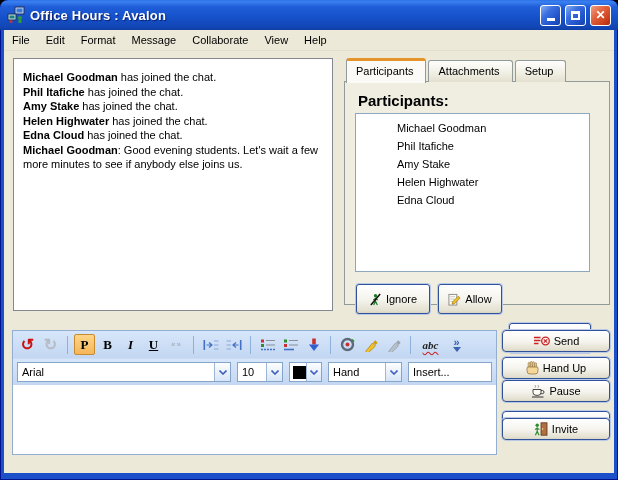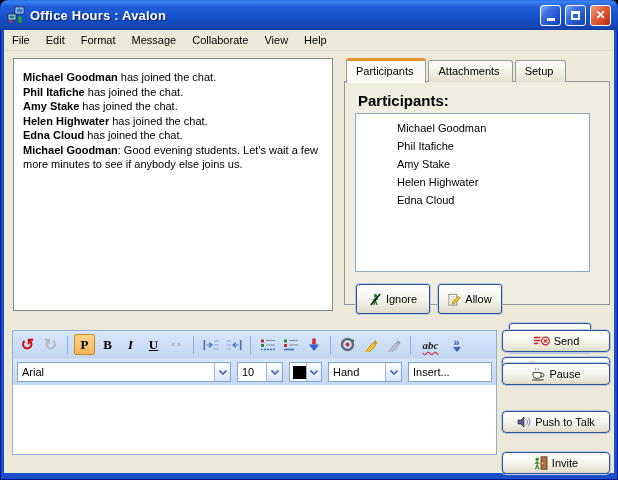--- a/index.html
+++ b/index.html
@@ -309,37 +309,37 @@
     <div class="xp-btn action-btn" style="top:327px">
       <svg width="13" height="14" viewBox="0 0 13 14">
         <rect x="2.2" y="1.5" width="1.7" height="5" rx="0.8" fill="#f6d79a" stroke="#8a6a30" stroke-width="0.6"></rect>
         <rect x="4.4" y="0.5" width="1.7" height="6" rx="0.8" fill="#f6d79a" stroke="#8a6a30" stroke-width="0.6"></rect>
         <rect x="6.6" y="0.8" width="1.7" height="6" rx="0.8" fill="#f6d79a" stroke="#8a6a30" stroke-width="0.6"></rect>
         <rect x="8.8" y="1.8" width="1.7" height="5" rx="0.8" fill="#f6d79a" stroke="#8a6a30" stroke-width="0.6"></rect>
         <path d="M2 6 h9 a1 1 0 0 1 1 1 v3 a3 3 0 0 1 -3 3 h-5 a3 3 0 0 1 -3 -3 v-3 a1 1 0 0 1 1 -1 z" fill="#f6d79a" stroke="#8a6a30" stroke-width="0.7"></path>
       </svg>
       <span>Hand Up</span>
     </div>
-    <div class="xp-btn action-btn" style="top:333px">
+    <div class="xp-btn action-btn" style="top:350px">
       <svg width="14" height="13" viewBox="0 0 14 13">
         <path d="M4 2.8 q1.2 -1.4 0 -2.8 M7 2.8 q1.2 -1.4 0 -2.8" stroke="#8a8a8a" fill="none" stroke-width="0.8"></path>
         <path d="M2 4.5 h8 v2.8 a3 3 0 0 1 -3 3 h-2 a3 3 0 0 1 -3 -3 z" fill="#fffef4" stroke="#333" stroke-width="0.9"></path>
         <path d="M10 5.5 h1.4 a1.6 1.6 0 0 1 0 3.2 h-1.6" fill="none" stroke="#333" stroke-width="0.9"></path>
         <path d="M1 12 h11.5" stroke="#333" stroke-width="1"></path>
       </svg>
       <span>Pause</span>
     </div>
     <div class="xp-btn action-btn" style="top:381px">
       <svg width="14" height="12" viewBox="0 0 14 12">
         <path d="M1 4 h2.8 L7 1 v10 L3.8 8 H1 z" fill="#5a5a9a" stroke="#333" stroke-width="0.7"></path>
         <path d="M9 3.2 a3.5 3.5 0 0 1 0 5.6 M10.8 1.6 a5.6 5.6 0 0 1 0 8.8" stroke="#7a7ab8" fill="none" stroke-width="1"></path>
       </svg>
       <span>Push to Talk</span>
     </div>
-    <div class="xp-btn action-btn" style="top:422px">
+    <div class="xp-btn action-btn" style="top:388px">
       <svg width="14" height="14" viewBox="0 0 14 14">
         <rect x="7" y="0.8" width="6" height="12.4" fill="#b07040" stroke="#5a3418" stroke-width="0.8"></rect>
         <circle cx="8.6" cy="7" r="0.8" fill="#ffe9a0"></circle>
         <circle cx="3.2" cy="3.2" r="1.7" fill="#2e8b2e"></circle>
         <path d="M3.2 5.2 v4 M3.2 6.2 l-2.2 1.4 M3.2 6.2 l2.2 1.4 M3.2 9.2 l-1.8 4 M3.2 9.2 l1.8 4" stroke="#2e8b2e" stroke-width="1.2" fill="none"></path>
       </svg>
       <span>Invite</span>
     </div>
 
   </div>

